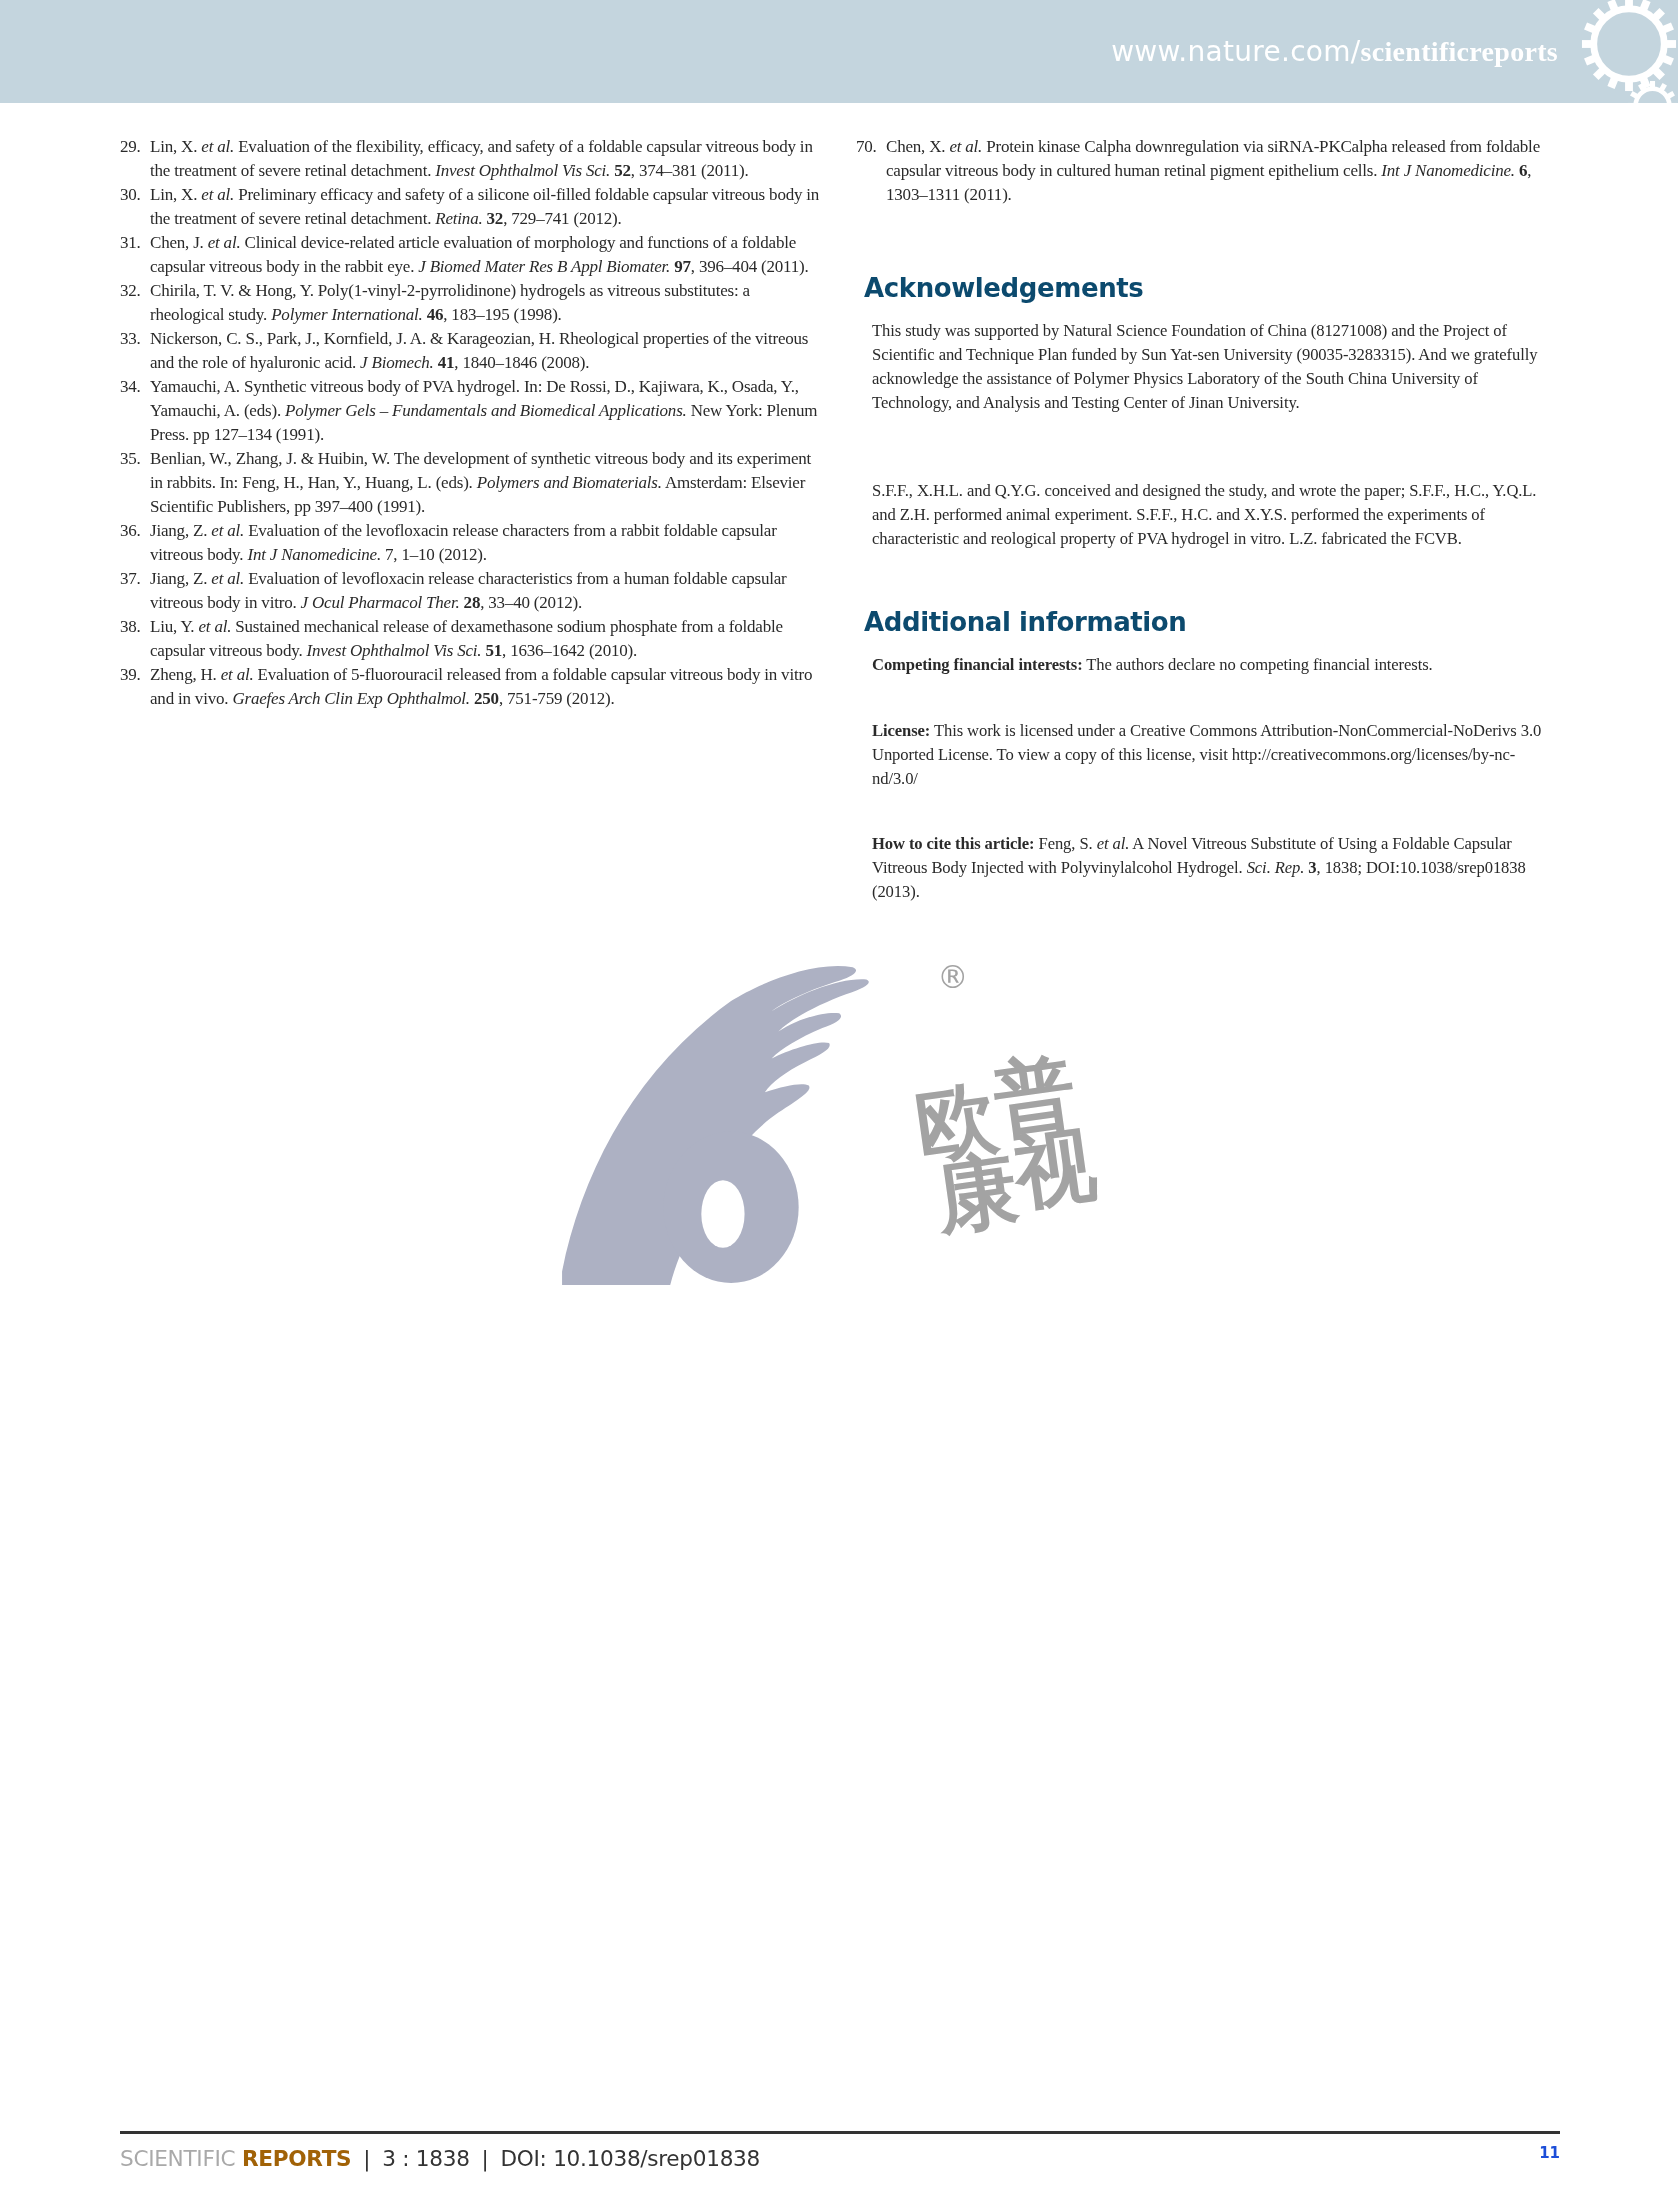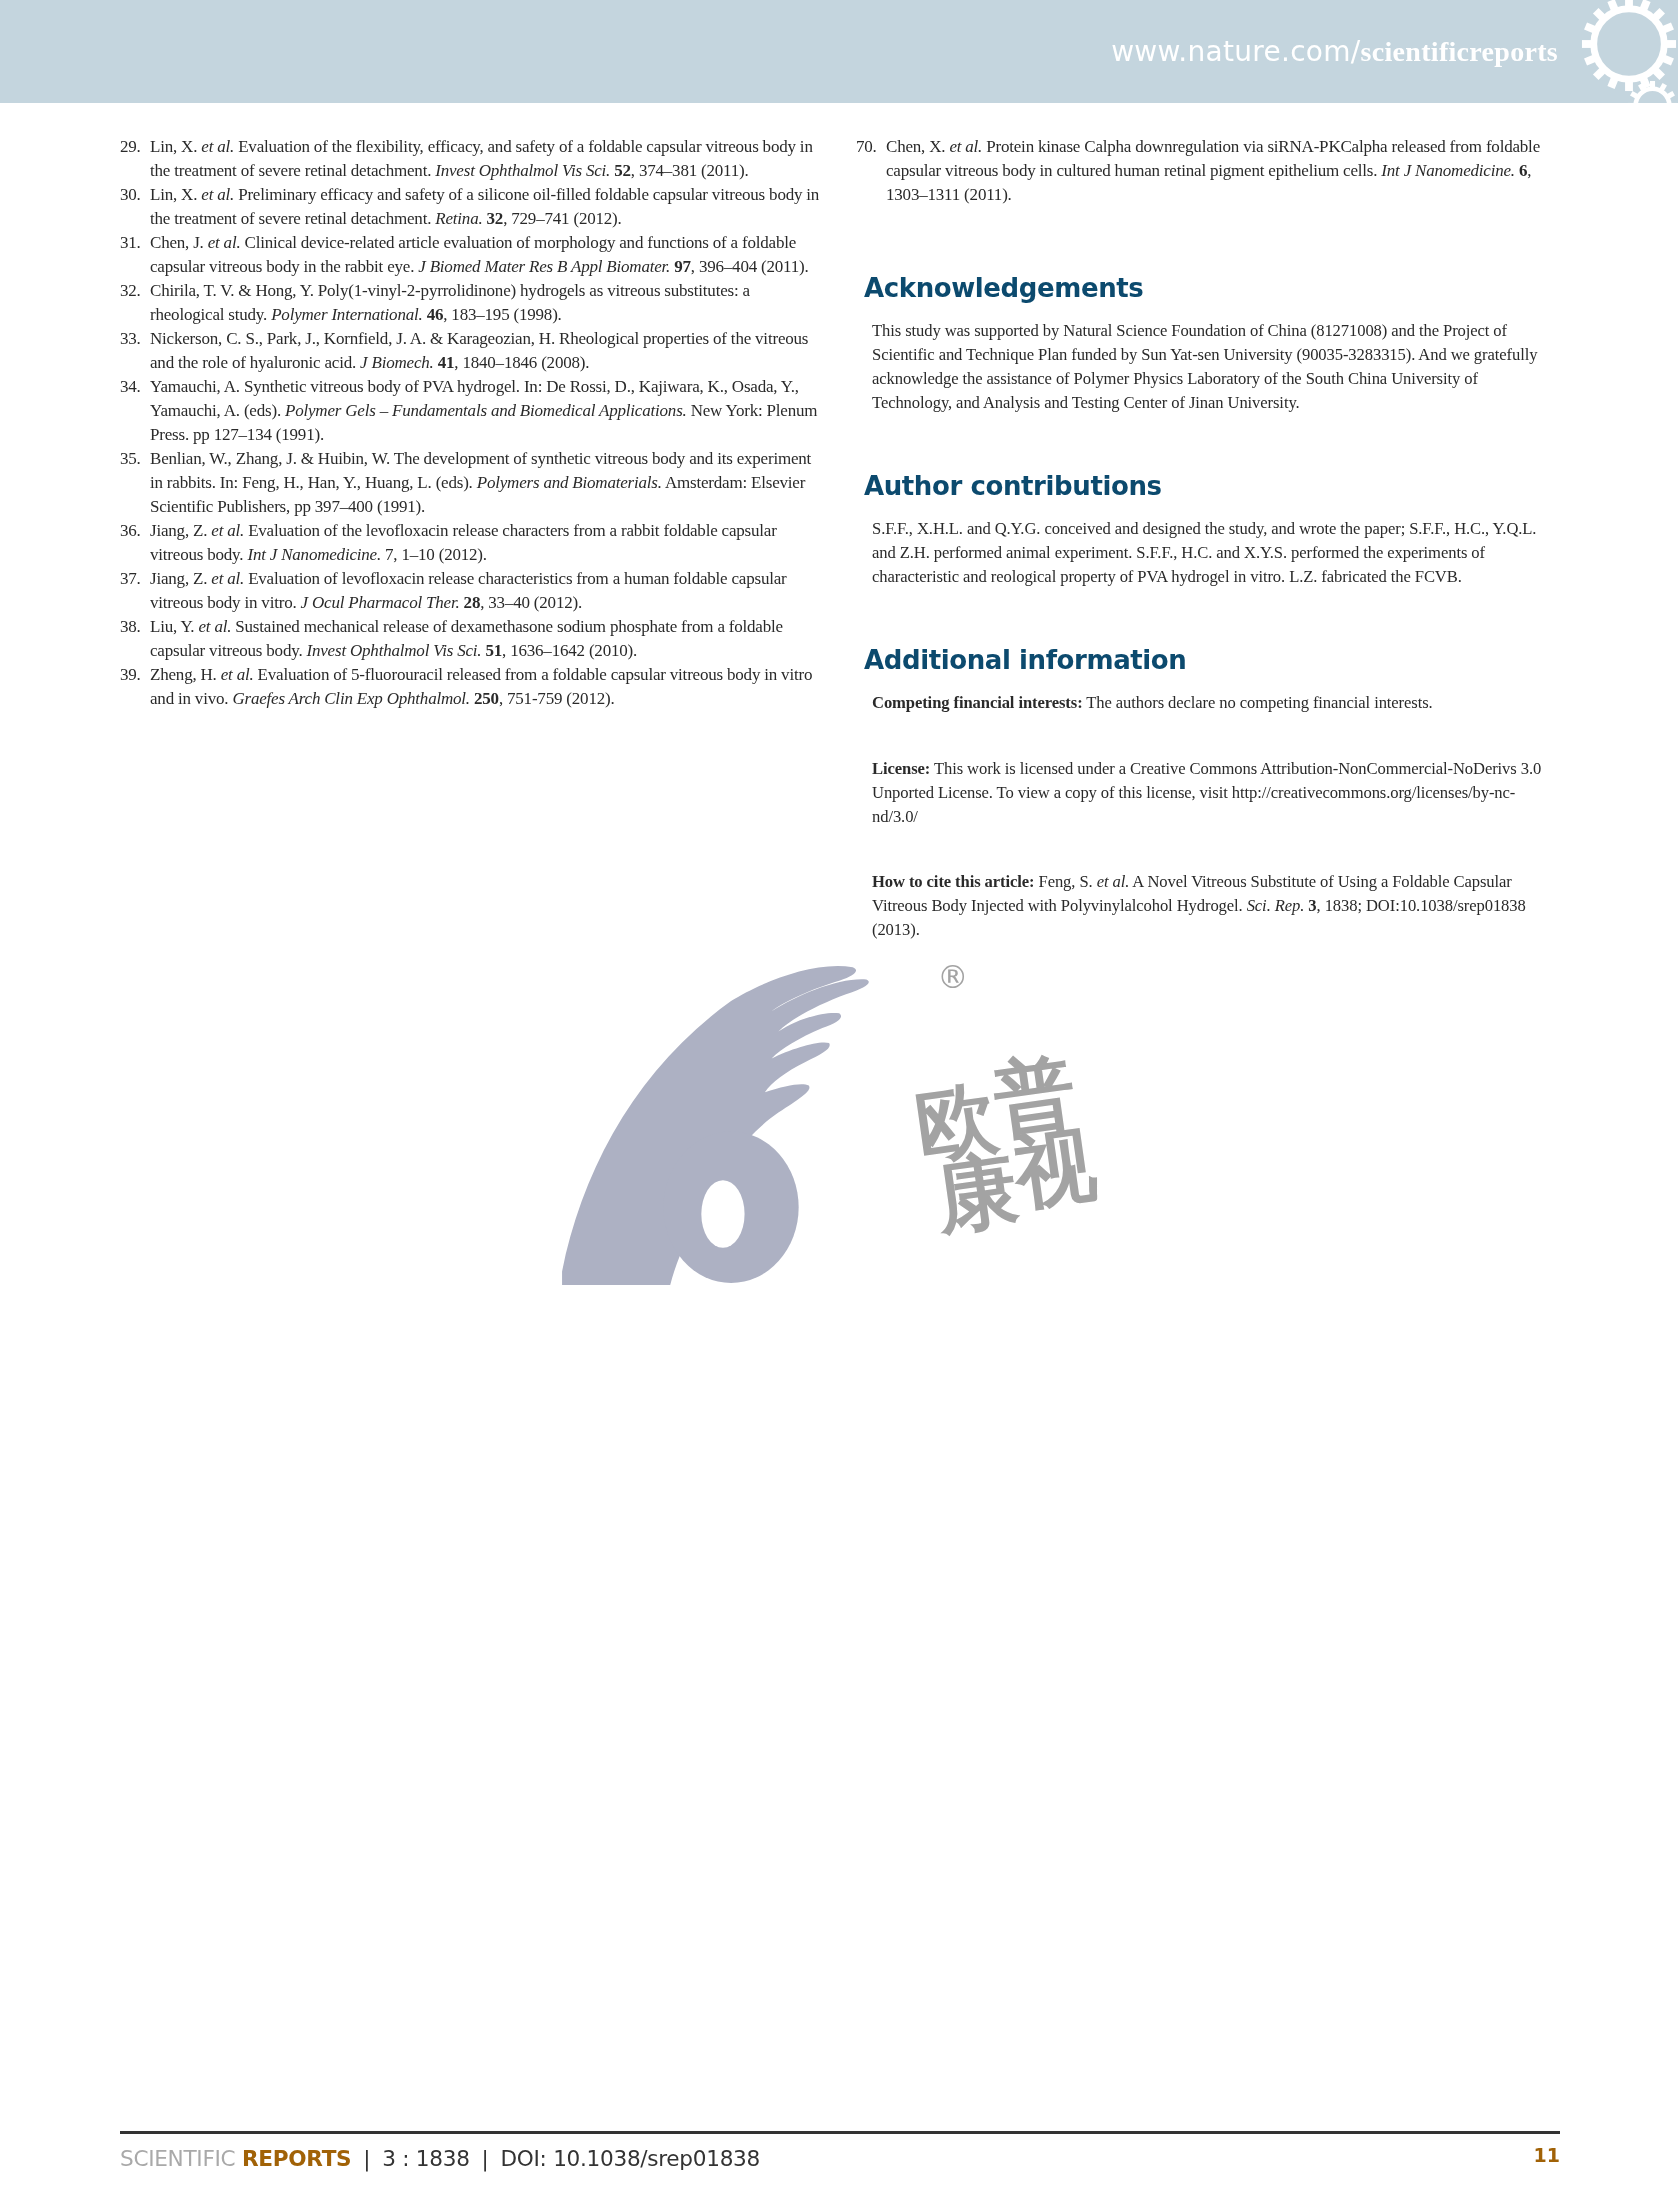--- a/index.html
+++ b/index.html
@@ -52,22 +52,22 @@
   }
   .footer-left {
     position: absolute; left: 120px; top: 2146px; font-size: 21.6px; white-space: nowrap;
     font-family: "DejaVu Sans", "Liberation Sans", sans-serif; color: #333;
     letter-spacing: -0.3px;
   }
   .footer-left .journal-light { color: #a9a9a9; font-weight: normal; }
   .footer-left .journal-bold { color: #a16207; font-weight: bold; }
   .footer-left .sep { color: #333; padding: 0 5.4px; }
   .footer-page {
-    position: absolute; right: 118px; top: 2144px; font-size: 19px; font-weight: bold;
-    font-family: "DejaVu Sans", "Liberation Sans", sans-serif; color: #a16207;
+    position: absolute; right: 118px; top: 2144px; font-size: 15px; font-weight: bold;
+    font-family: "DejaVu Sans", "Liberation Sans", sans-serif; color: #1d4ed8;
   }
 </style>
 </head>
 <body>
 
 <div class="header-bar">
   <div class="header-url">
     <span class="plain">www.nature.com/</span><span class="strong">scientificreports</span>
   </div>
   <svg class="gear-big" viewBox="0 0 100 100">
@@ -118,21 +118,20 @@
 <div class="col col-right">
   <ol class="ref-list" id="refs-right">
       <li class="ref"><span class="num">70.</span><span>Chen, X. </span><i>et al.</i><span> Protein kinase Calpha downregulation via siRNA-PKCalpha released from foldable capsular vitreous body in cultured human retinal pigment epithelium cells. </span><i>Int J Nanomedicine.</i><span> </span><b>6</b><span>, 1303–1311 (2011).</span></li>
     </ol>
 
   <div style="height:58px"></div>
   <h2 class="section-heading">Acknowledgements</h2>
   <p class="para">This study was supported by Natural Science Foundation of China (81271008) and the Project of Scientific and Technique Plan funded by Sun Yat-sen University (90035-3283315). And we gratefully acknowledge the assistance of Polymer Physics Laboratory of the South China University of Technology, and Analysis and Testing Center of Jinan University.</p>
 
   <div style="height:32px"></div>
-  <h2 class="section-heading">Author contributions</h2>
   <p class="para">S.F.F., X.H.L. and Q.Y.G. conceived and designed the study, and wrote the paper; S.F.F., H.C., Y.Q.L. and Z.H. performed animal experiment. S.F.F., H.C. and X.Y.S. performed the experiments of characteristic and reological property of PVA hydrogel in vitro. L.Z. fabricated the FCVB.</p>
 
   <div style="height:32px"></div>
   <h2 class="section-heading">Additional information</h2>
   <p class="para"><b>Competing financial interests:</b><span> The authors declare no competing financial interests.</span></p>
   <div class="gap"></div>
   <p class="para"><b>License:</b><span> This work is licensed under a Creative Commons Attribution-NonCommercial-NoDerivs 3.0 Unported License. To view a copy of this license, visit http://creativecommons.org/licenses/by-nc-nd/3.0/</span></p>
   <div class="gap"></div>
   <p class="para" id="cite-para"><b>How to cite this article:</b><span> Feng, S. </span><i>et al.</i><span> A Novel Vitreous Substitute of Using a Foldable Capsular Vitreous Body Injected with Polyvinylalcohol Hydrogel. </span><i>Sci. Rep.</i><span> </span><b>3</b><span>, 1838; DOI:10.1038/srep01838 (2013).</span></p>
 </div>

